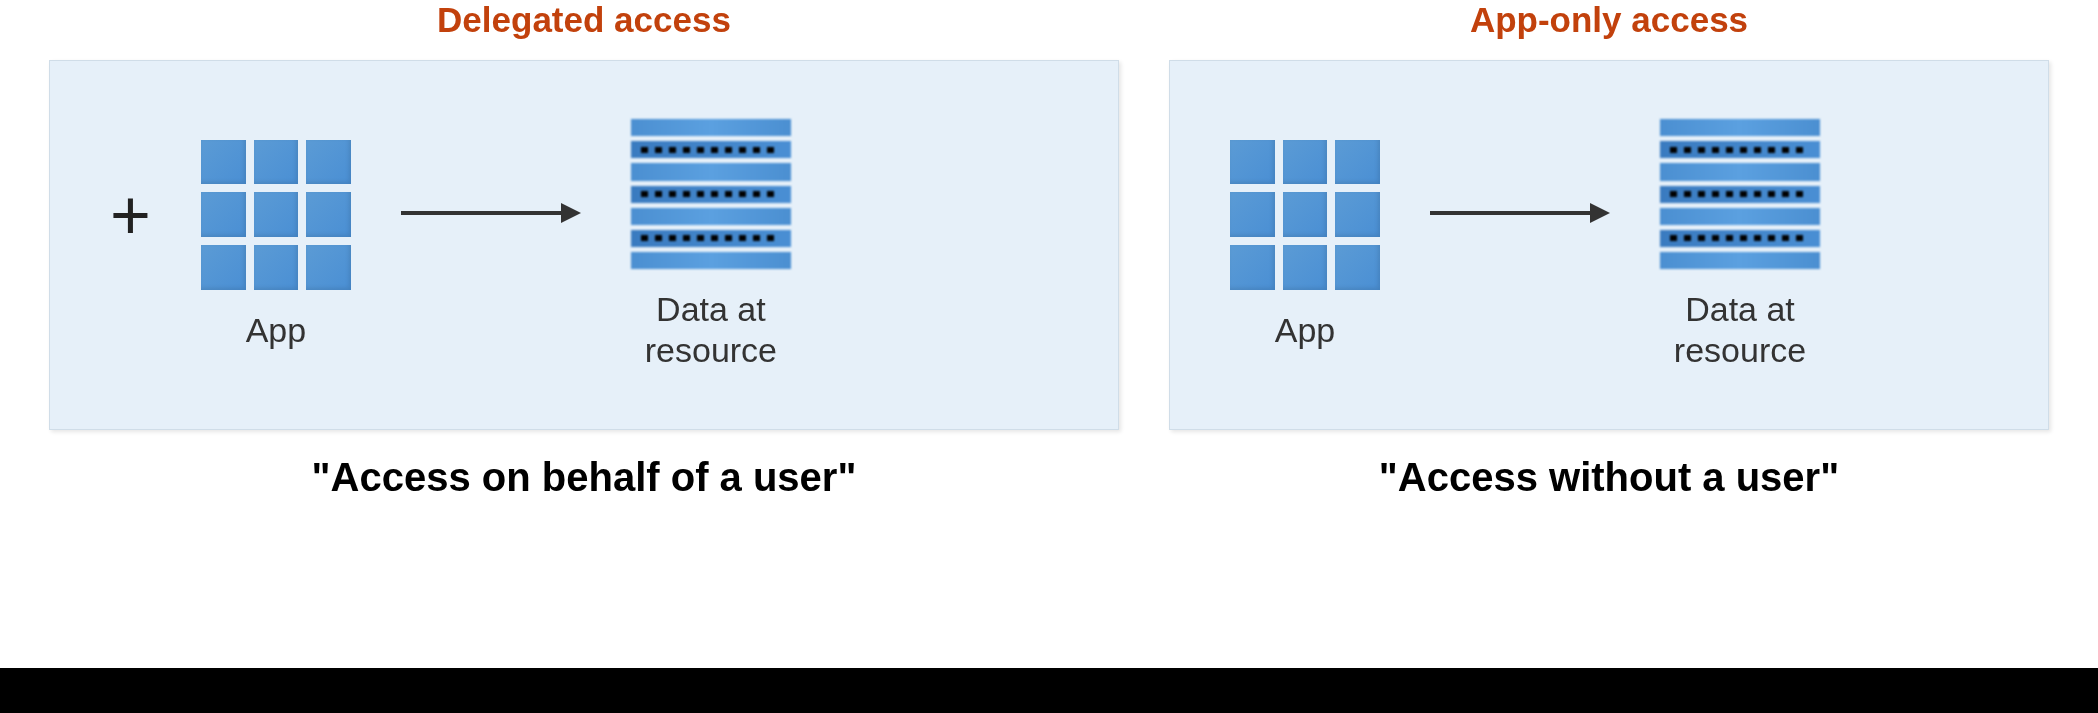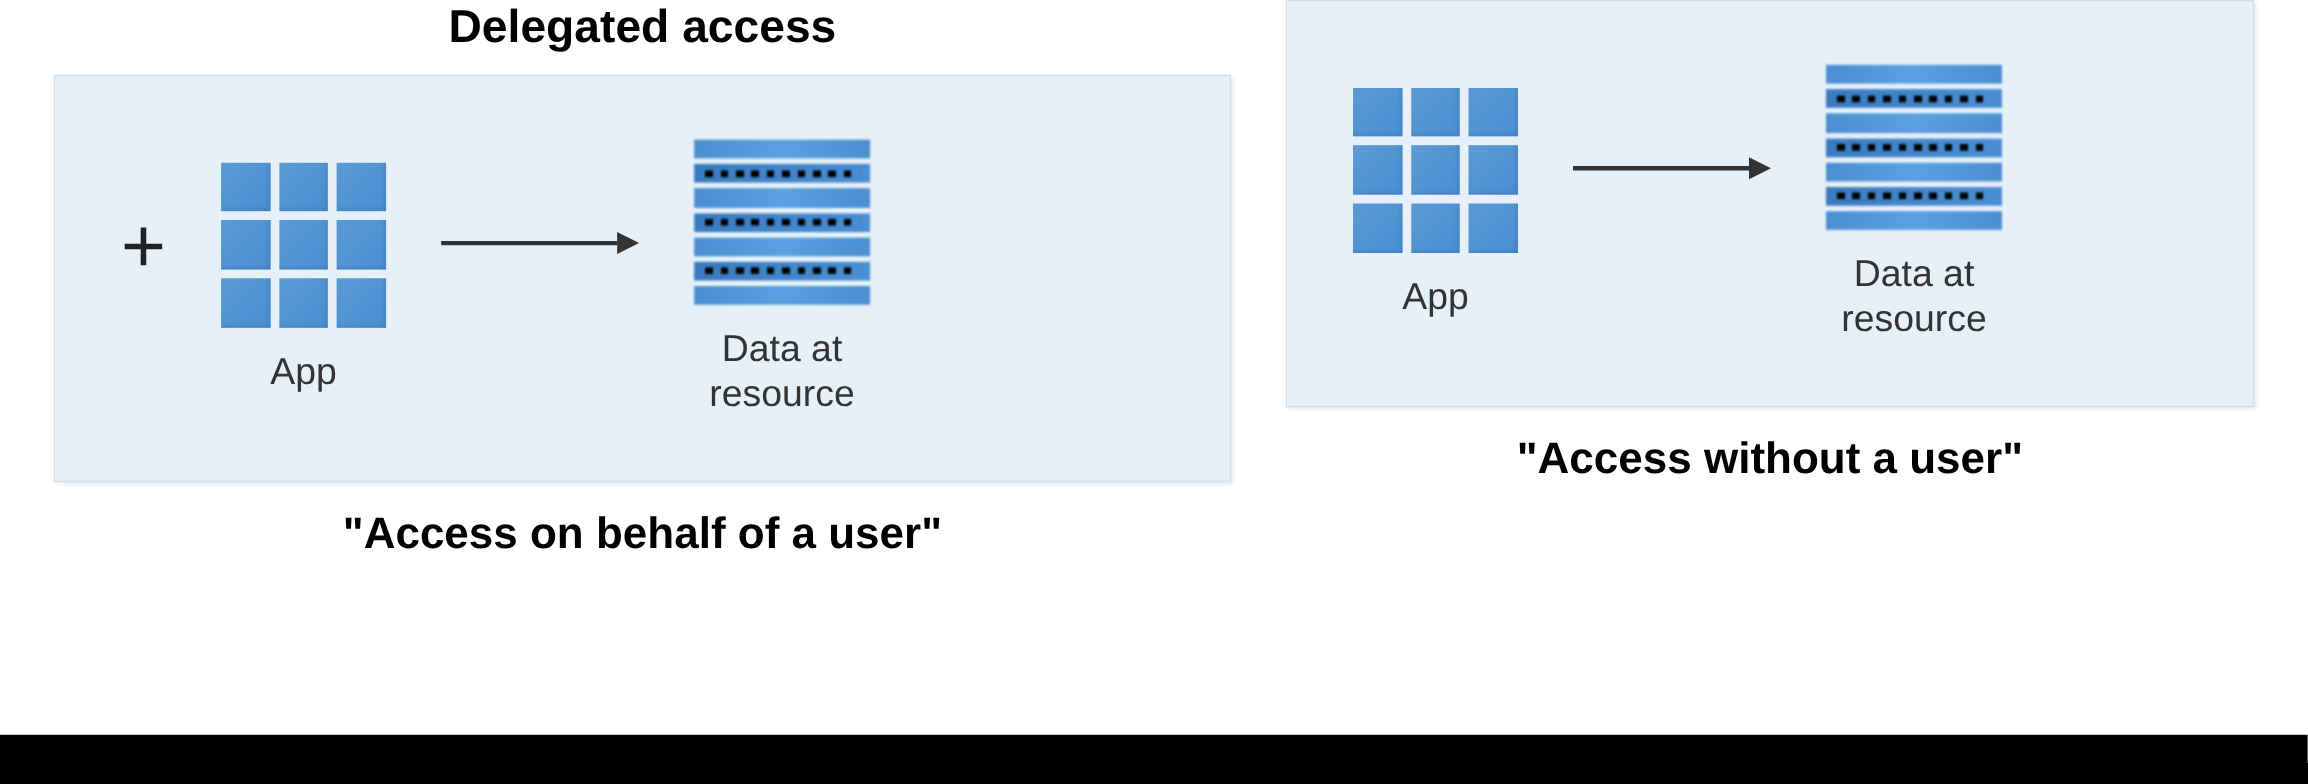--- a/index.html
+++ b/index.html
@@ -19,23 +19,23 @@
       padding: 0 40px;
       width: 100%;
       justify-content: center;
     }
     .panel {
       display: flex;
       flex-direction: column;
       align-items: center;
     }
     .panel-title {
-      font-size: 42px;
+      font-size: 35px;
       font-weight: 900;
-      color: #000000;
+      color: #c2410c;
       margin-bottom: 20px;
       font-family: Arial Black, Arial, sans-serif;
     }
     .panel-box {
       background: #e6f0f9;
       border: 1px solid #d0dde8;
       padding: 40px 60px;
       display: flex;
       align-items: center;
       gap: 50px;
@@ -170,20 +170,21 @@
         </div>
         <div class="item-label" style="white-space: pre-line;">Data at
 resource</div>
       </div>
 
     </div>
     <div class="panel-subtitle">"Access on behalf of a user"</div>
   </div>
 
   <div class="panel panel-right">
+    <div class="panel-title">App-only access</div>
     <div class="panel-box">
 
       <div class="item">
         <div class="app-icon">
           <div class="app-tile"></div>
             <div class="app-tile"></div>
             <div class="app-tile"></div>
           <div class="app-tile"></div>
             <div class="app-tile"></div>
             <div class="app-tile"></div>

